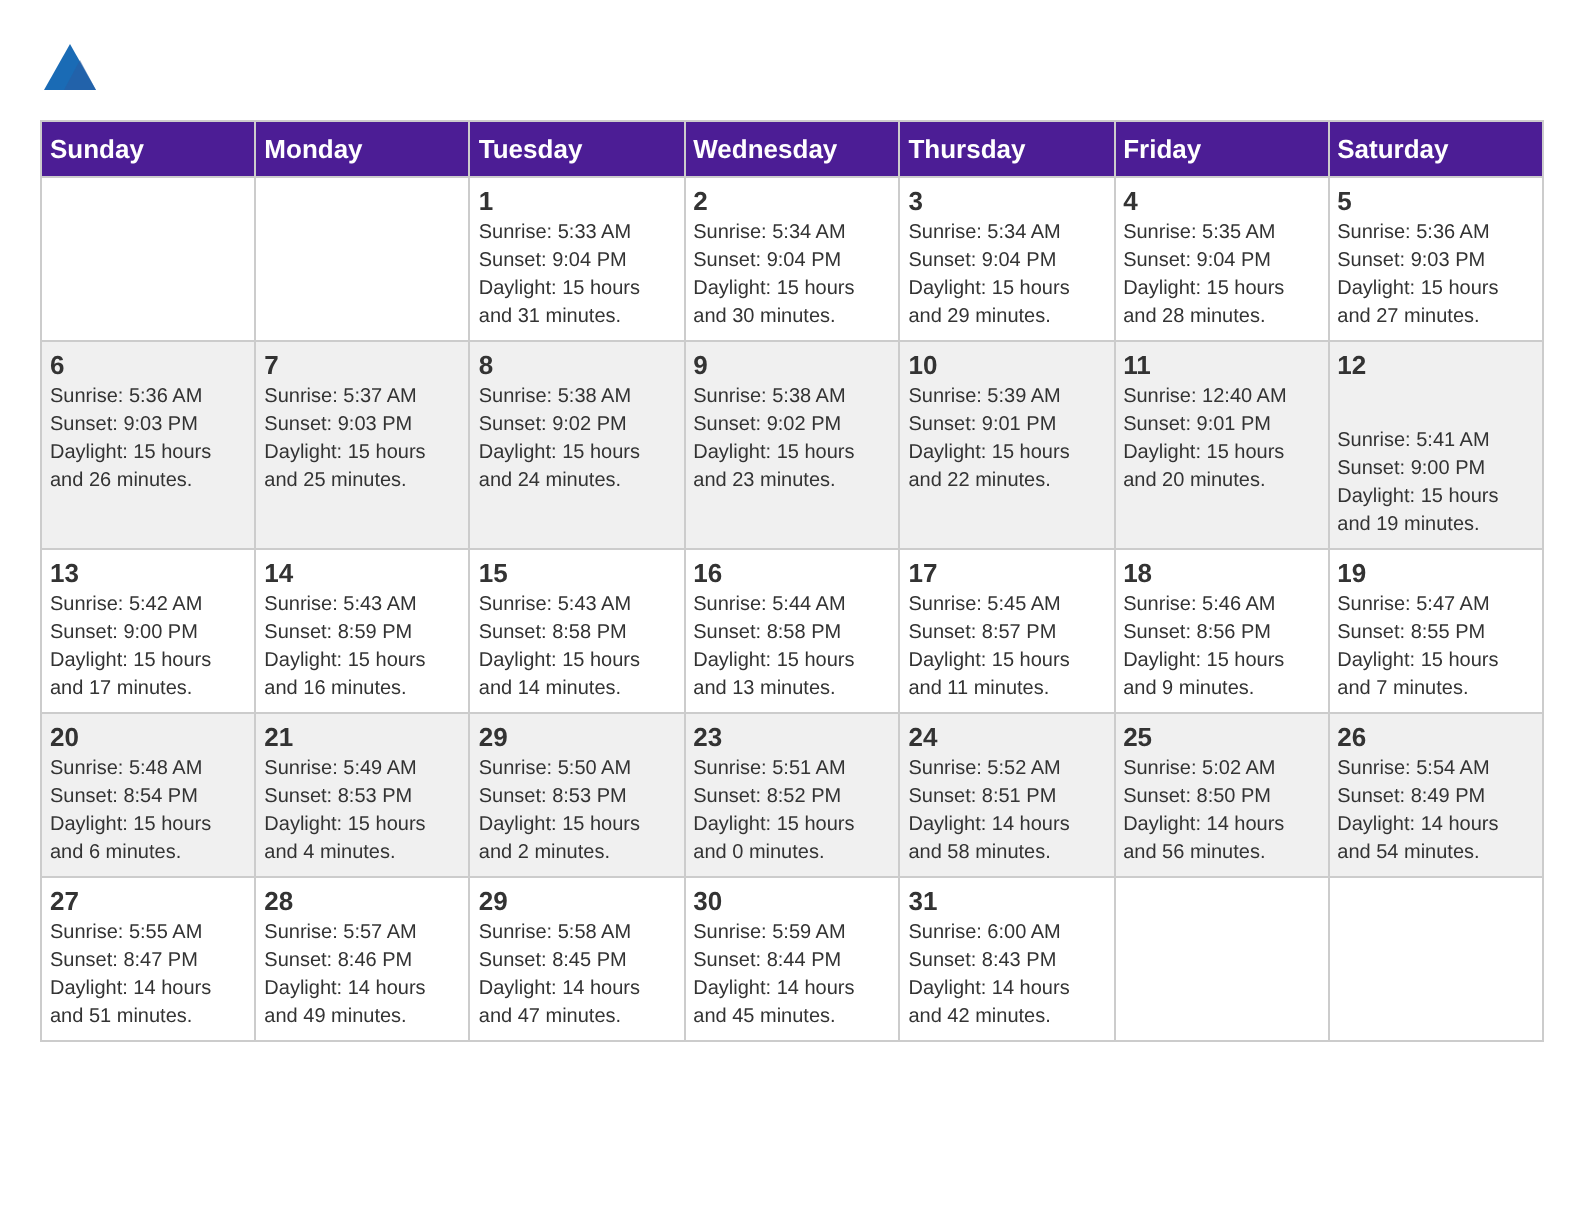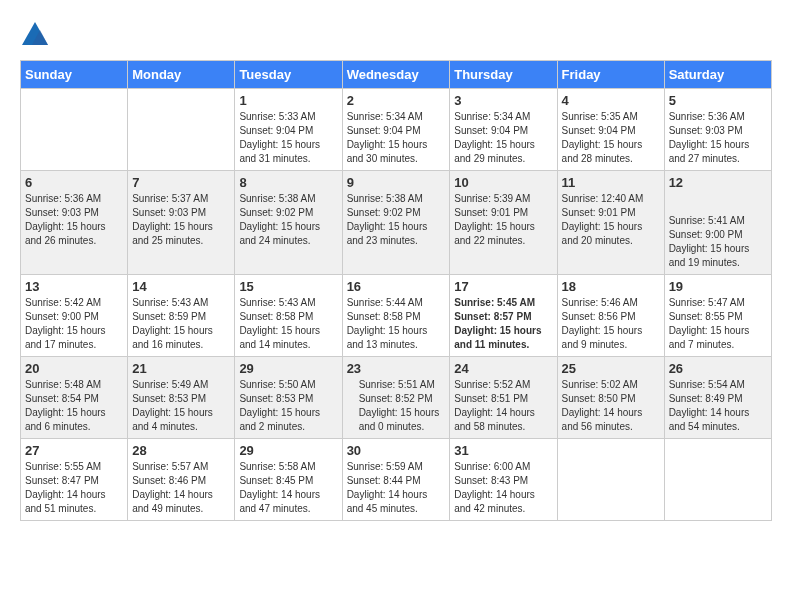--- a/index.html
+++ b/index.html
@@ -76,21 +76,21 @@
     .day-info {
       font-size: 10px;
       line-height: 1.4;
       color: #333;
     }
     .empty-cell {
       background: #f5f5f5;
     }
     tr:nth-child(odd) td { background-color: #fff; }
     tr:nth-child(even) td { background-color: #f0f0f0; }
-    th { background-color: #3b82f6; }
+    th { background-color: #4c1d95; }
   </style>
 </head>
 <body>
 
 <div class="header-area">
   <div class="logo">
     <svg class="logo-icon" viewBox="0 0 30 30">
       <polygon points="15,2 28,25 2,25" fill="#1a6bb5"></polygon>
       <polygon points="20,10 28,25 12,25" fill="#2a5a9f" opacity="0.5"></polygon>
     </svg>
@@ -232,21 +232,21 @@
         </td>
         <td>
           <span class="day-number">16</span>
           <div class="day-info" style="white-space: pre-line;">Sunrise: 5:44 AM
 Sunset: 8:58 PM
 Daylight: 15 hours
 and 13 minutes.</div>
         </td>
         <td>
           <span class="day-number">17</span>
-          <div class="day-info" style="white-space: pre-line; font-weight: bold;">Sunrise: 5:45 AM
+          <div class="day-info" style="white-space: pre-line;">Sunrise: 5:45 AM
 Sunset: 8:57 PM
 Daylight: 15 hours
 and 11 minutes.</div>
         </td>
         <td>
           <span class="day-number">18</span>
           <div class="day-info" style="white-space: pre-line;">Sunrise: 5:46 AM
 Sunset: 8:56 PM
 Daylight: 15 hours
 and 9 minutes.</div>
@@ -276,21 +276,21 @@
         </td>
         <td>
           <span class="day-number">29</span>
           <div class="day-info" style="white-space: pre-line;">Sunrise: 5:50 AM
 Sunset: 8:53 PM
 Daylight: 15 hours
 and 2 minutes.</div>
         </td>
         <td>
           <span class="day-number">23</span>
-          <div class="day-info" style="white-space: pre-line; margin-left: 12px;">Sunrise: 5:51 AM
+          <div class="day-info" style="white-space: pre-line;">Sunrise: 5:51 AM
 Sunset: 8:52 PM
 Daylight: 15 hours
 and 0 minutes.</div>
         </td>
         <td>
           <span class="day-number">24</span>
           <div class="day-info" style="white-space: pre-line;">Sunrise: 5:52 AM
 Sunset: 8:51 PM
 Daylight: 14 hours
 and 58 minutes.</div>

